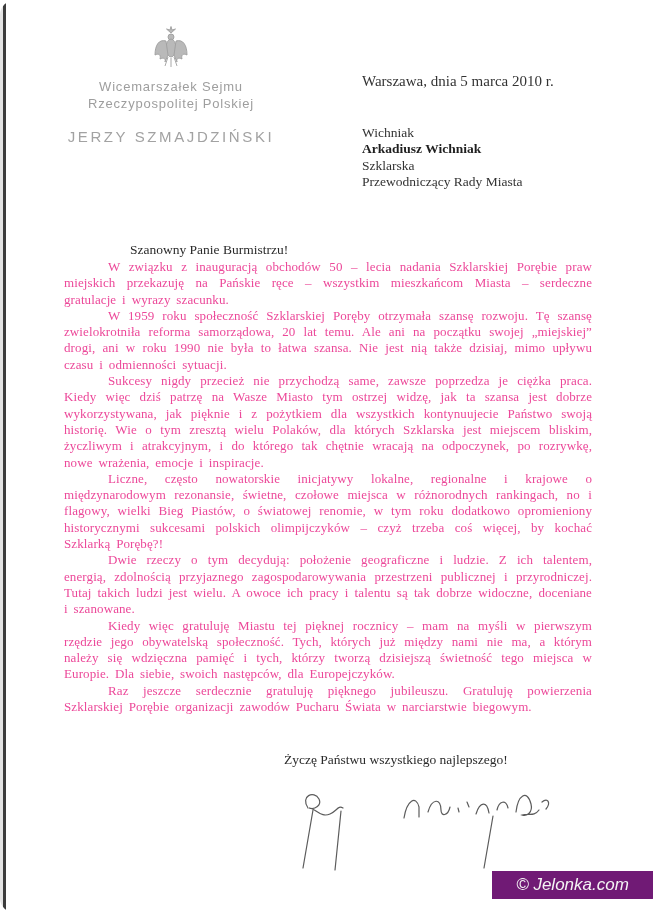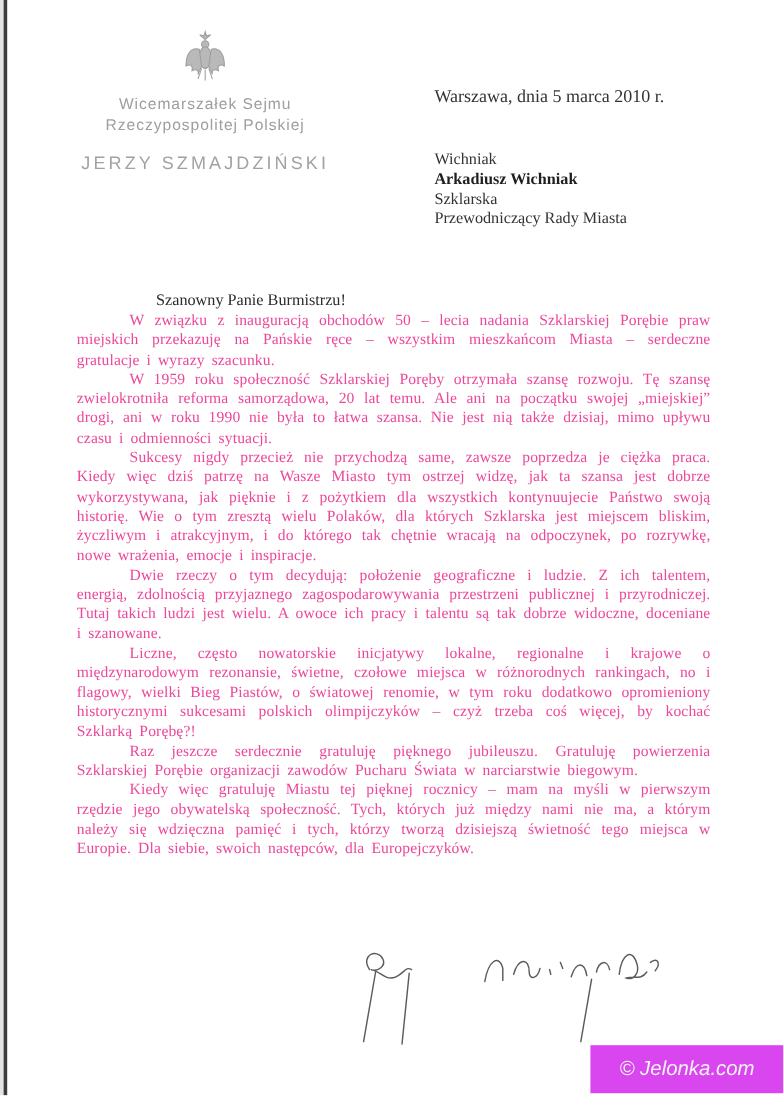--- a/index.html
+++ b/index.html
@@ -3,20 +3,21 @@
 <meta charset="utf-8">
 <style>
   html,body{margin:0;padding:0;background:#ffffff;}
   .page{
     position:relative;
     width:653px;height:913px;
     background:#ffffff;
     overflow:hidden;
     font-family:"Liberation Serif", serif;
     color:#2a2a2a;
+    border-radius:15px;
   }
   
   .scan-edge-light{position:absolute;left:0;top:0;width:3px;height:913px;background:#e3e3e3;}
   .scan-edge-dark{position:absolute;left:3px;top:0;width:3px;height:913px;background:#3c3c3c;}
 
   
   .letterhead{
     position:absolute;left:40px;top:24px;width:262px;
     text-align:center;
     font-family:"Liberation Sans", sans-serif;
@@ -45,22 +46,22 @@
   .body-text p{margin:0;text-indent:44px;}
 
   
   .closing{position:absolute;left:284px;top:752px;font-size:13.5px;color:#2a2a2a;}
 
   
   .signature{position:absolute;left:292px;top:786px;}
 
   
   .watermark{
-    position:absolute;left:492px;top:871px;width:161px;height:40px;
-    background:#d946ef;
+    position:absolute;left:492px;top:871px;width:161px;height:28px;
+    background:#701a75;
     display:flex;align-items:center;justify-content:center;
     font-family:"Liberation Sans", sans-serif;
     font-style:italic;
     font-size:17px;
     color:#f4f4f4;
   }
 </style>
 </head>
 <body>
 
@@ -93,26 +94,27 @@
     <div>Szklarska</div>
     <div>Przewodniczący Rady Miasta</div>
   </div>
 
   <div class="salutation">Szanowny Panie Burmistrzu!</div>
 
   <div class="body-text">
     <p>W związku z inauguracją obchodów 50 – lecia nadania Szklarskiej Porębie praw miejskich przekazuję na Pańskie ręce – wszystkim mieszkańcom Miasta – serdeczne gratulacje i wyrazy szacunku.</p>
     <p>W 1959 roku społeczność Szklarskiej Poręby otrzymała szansę rozwoju. Tę szansę zwielokrotniła reforma samorządowa, 20 lat temu. Ale ani na początku swojej „miejskiej” drogi, ani w roku 1990 nie była to łatwa szansa. Nie jest nią także dzisiaj, mimo upływu czasu i odmienności sytuacji.</p>
     <p>Sukcesy nigdy przecież nie przychodzą same, zawsze poprzedza je ciężka praca. Kiedy więc dziś patrzę na Wasze Miasto tym ostrzej widzę, jak ta szansa jest dobrze wykorzystywana, jak pięknie i z pożytkiem dla wszystkich kontynuujecie Państwo swoją historię. Wie o tym zresztą wielu Polaków, dla których Szklarska jest miejscem bliskim, życzliwym i atrakcyjnym, i do którego tak chętnie wracają na odpoczynek, po rozrywkę, nowe wrażenia, emocje i inspiracje.</p>
+    <p>Liczne, często nowatorskie inicjatywy lokalne, regionalne i krajowe o międzynarodowym rezonansie, świetne, czołowe miejsca w różnorodnych rankingach, no i flagowy, wielki Bieg Piastów, o światowej renomie, w tym roku dodatkowo opromieniony historycznymi sukcesami polskich olimpijczyków – czyż trzeba coś więcej, by kochać Szklarką Porębę?!</p>
     <p>Dwie rzeczy o tym decydują: położenie geograficzne i ludzie. Z ich talentem, energią, zdolnością przyjaznego zagospodarowywania przestrzeni publicznej i przyrodniczej. Tutaj takich ludzi jest wielu. A owoce ich pracy i talentu są tak dobrze widoczne, doceniane i szanowane.</p>
-    <p>Liczne, często nowatorskie inicjatywy lokalne, regionalne i krajowe o międzynarodowym rezonansie, świetne, czołowe miejsca w różnorodnych rankingach, no i flagowy, wielki Bieg Piastów, o światowej renomie, w tym roku dodatkowo opromieniony historycznymi sukcesami polskich olimpijczyków – czyż trzeba coś więcej, by kochać Szklarką Porębę?!</p>
+    <p>Kiedy więc gratuluję Miastu tej pięknej rocznicy – mam na myśli w pierwszym rzędzie jego obywatelską społeczność. Tych, których już między nami nie ma, a którym należy się wdzięczna pamięć i tych, którzy tworzą dzisiejszą świetność tego miejsca w Europie. Dla siebie, swoich następców, dla Europejczyków.</p>
     <p>Raz jeszcze serdecznie gratuluję pięknego jubileuszu. Gratuluję powierzenia Szklarskiej Porębie organizacji zawodów Pucharu Świata w narciarstwie biegowym.</p>
-    <p>Kiedy więc gratuluję Miastu tej pięknej rocznicy – mam na myśli w pierwszym rzędzie jego obywatelską społeczność. Tych, których już między nami nie ma, a którym należy się wdzięczna pamięć i tych, którzy tworzą dzisiejszą świetność tego miejsca w Europie. Dla siebie, swoich następców, dla Europejczyków.</p>
   </div>
 
+  <div class="closing">Życzę Państwu wszystkiego najlepszego!</div>
 
   <svg class="signature" width="260" height="92" viewBox="0 0 260 92">
     <g stroke="#4a4a4a" stroke-width="1.2" fill="none" stroke-linecap="round" opacity="0.9">
       <path d="M16,22 C8,10 22,4 27,13 C30,19 23,24 17,22 C25,23 29,32 38,28 C45,25 46,19 51,22"></path>
       <path d="M21,24 L11,82"></path>
       <path d="M49,25 L43,84"></path>
       <path d="M112,32 C115,14 124,9 127,21 L127,31"></path>
       <path d="M136,26 C140,12 149,12 149,24 C149,31 156,30 158,21"></path>
       <path d="M166,22 l1,4"></path>
       <path d="M175,16 l2,5"></path>

